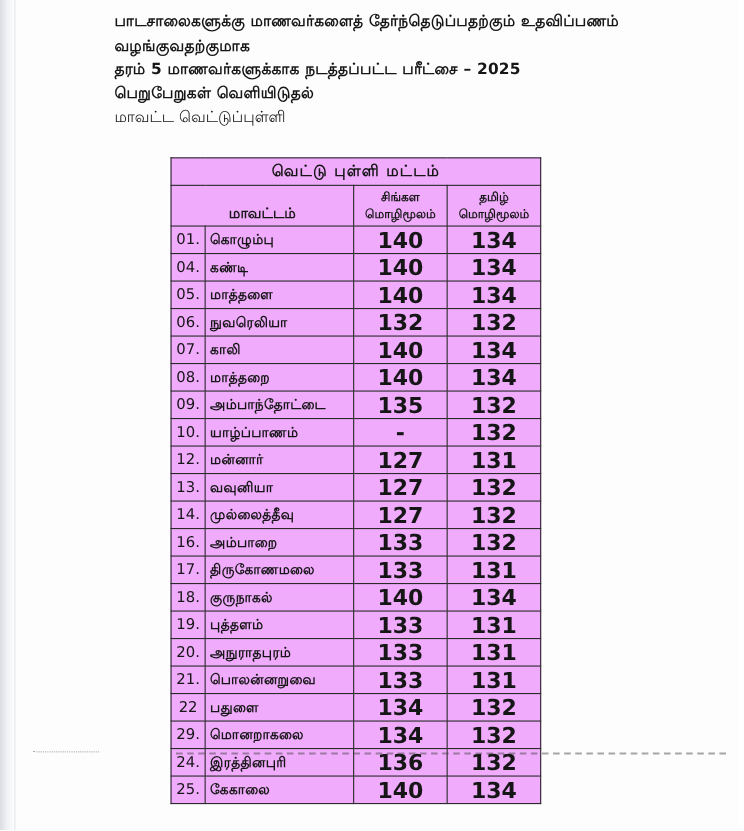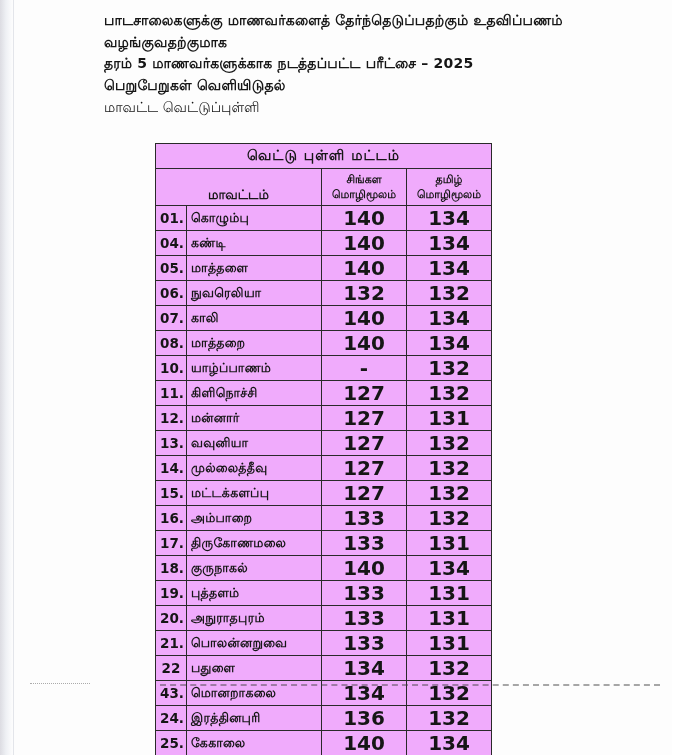--- a/index.html
+++ b/index.html
@@ -73,21 +73,21 @@
   }
   tr.head-row th.district-head {
     vertical-align: bottom;
     padding-bottom: 3px;
     font-size: 13px;
   }
   tbody td { height: 19px; }
   td.no-cell {
     font-size: 13.5px;
     text-align: center;
-    font-weight: 700;
+    font-weight: 400;
   }
   td.name-cell {
     font-size: 12.5px;
     text-align: left;
     padding-left: 8px;
     font-weight: 600;
     letter-spacing: 0.3px;
   }
   td.num-cell {
     font-size: 20px;
@@ -165,56 +165,50 @@
           <td class="num-cell">140</td>
           <td class="num-cell">134</td>
         </tr>
         <tr>
           <td class="no-cell">08.</td>
           <td class="name-cell">மாத்தறை</td>
           <td class="num-cell">140</td>
           <td class="num-cell">134</td>
         </tr>
         <tr>
+          <td class="no-cell">09.</td>
+          <td class="name-cell">அம்பாந்தோட்டை</td>
+          <td class="num-cell">135</td>
+          <td class="num-cell">132</td>
+        </tr>
+        <tr>
           <td class="no-cell">10.</td>
           <td class="name-cell">யாழ்ப்பாணம்</td>
           <td class="num-cell">-</td>
           <td class="num-cell">132</td>
         </tr>
         <tr>
-          <td class="no-cell">11.</td>
-          <td class="name-cell">கிளிநொச்சி</td>
-          <td class="num-cell">127</td>
-          <td class="num-cell">132</td>
-        </tr>
-        <tr>
           <td class="no-cell">12.</td>
           <td class="name-cell">மன்னார்</td>
           <td class="num-cell">127</td>
           <td class="num-cell">131</td>
         </tr>
         <tr>
           <td class="no-cell">13.</td>
           <td class="name-cell">வவுனியா</td>
           <td class="num-cell">127</td>
           <td class="num-cell">132</td>
         </tr>
         <tr>
           <td class="no-cell">14.</td>
           <td class="name-cell">முல்லைத்தீவு</td>
           <td class="num-cell">127</td>
           <td class="num-cell">132</td>
         </tr>
         <tr>
-          <td class="no-cell">15.</td>
-          <td class="name-cell">மட்டக்களப்பு</td>
-          <td class="num-cell">127</td>
-          <td class="num-cell">132</td>
-        </tr>
-        <tr>
           <td class="no-cell">16.</td>
           <td class="name-cell">அம்பாறை</td>
           <td class="num-cell">133</td>
           <td class="num-cell">132</td>
         </tr>
         <tr>
           <td class="no-cell">17.</td>
           <td class="name-cell">திருகோணமலை</td>
           <td class="num-cell">133</td>
           <td class="num-cell">131</td>
@@ -243,21 +237,21 @@
           <td class="num-cell">133</td>
           <td class="num-cell">131</td>
         </tr>
         <tr>
           <td class="no-cell">22</td>
           <td class="name-cell">பதுளை</td>
           <td class="num-cell">134</td>
           <td class="num-cell">132</td>
         </tr>
         <tr>
-          <td class="no-cell">43.</td>
+          <td class="no-cell">29.</td>
           <td class="name-cell">மொனறாகலை</td>
           <td class="num-cell">134</td>
           <td class="num-cell">132</td>
         </tr>
         <tr>
           <td class="no-cell">24.</td>
           <td class="name-cell">இரத்தினபுரி</td>
           <td class="num-cell">136</td>
           <td class="num-cell">132</td>
         </tr>

